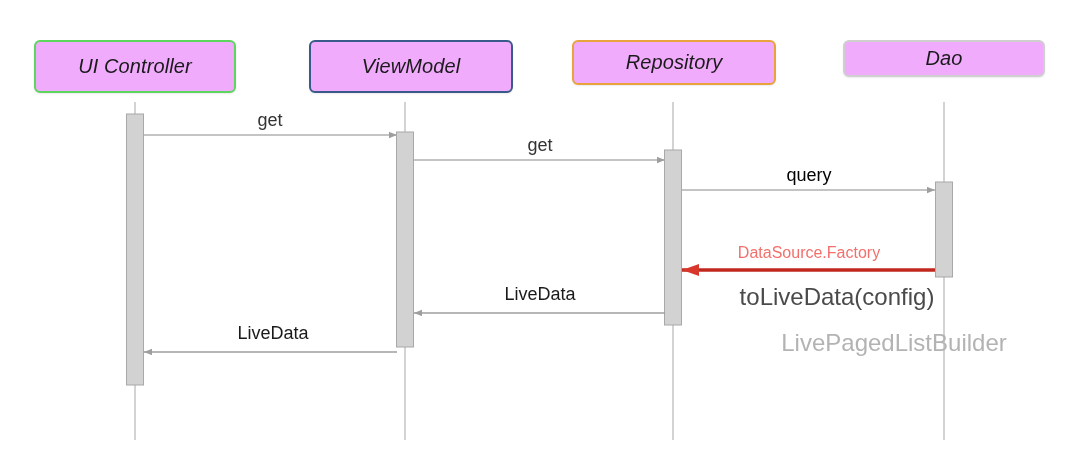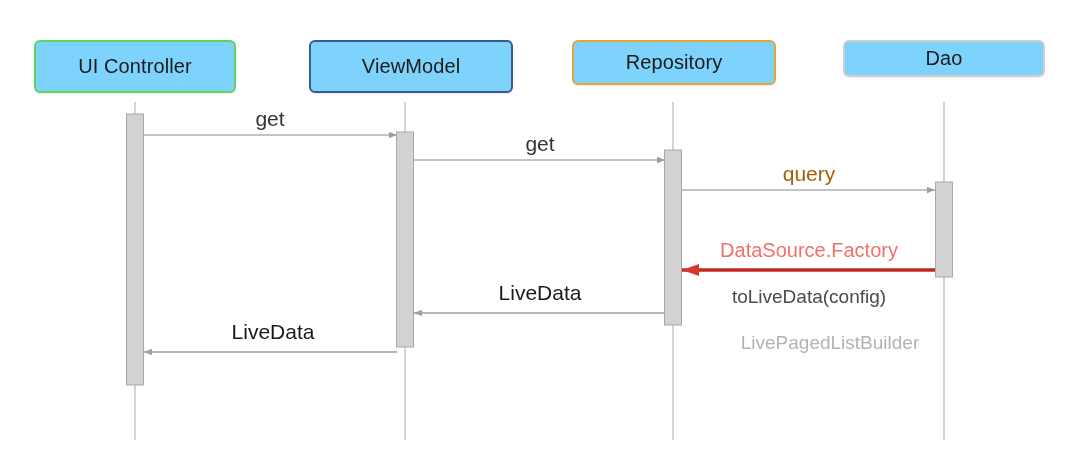--- a/index.html
+++ b/index.html
@@ -20,46 +20,48 @@
   svg#diagram {
     position: absolute;
     left: 0;
     top: 0;
     width: 1080px;
     height: 469px;
   }
   .participant-box {
     position: absolute;
     box-sizing: border-box;
-    background: #7dd3fc;
+    background: #f0abfc;
     border-radius: 6px;
     display: flex;
     align-items: center;
     justify-content: center;
     border-width: 2px;
     border-style: solid;
     box-shadow: 0 1px 2px rgba(0,0,0,0.08);
+    font-style: italic;
   }
   .participant-label {
     font-size: 20px;
     color: #1a1a1a;
     letter-spacing: 0.1px;
     white-space: nowrap;
   }
   .msg-label {
     position: absolute;
-    font-size: 21px;
+    font-size: 18px;
     white-space: nowrap;
     transform: translate(-50%, -100%);
   }
   .note-label {
     position: absolute;
-    font-size: 19px;
+    font-size: 24px;
     white-space: nowrap;
     transform: translate(-50%, -50%);
+    margin-left: 28px;
   }
 </style>
 </head>
 <body>
 
 <div id="canvas">
 
   <svg id="diagram" viewBox="0 0 1080 469" xmlns="http://www.w3.org/2000/svg">
     <defs>
       <marker id="arrow-gray-r" markerWidth="9" markerHeight="9" refX="8" refY="3.2" orient="auto" markerUnits="userSpaceOnUse">
@@ -104,21 +106,21 @@
       <div class="participant-box" style="left: 572px; top: 40px; width: 204px; height: 45px; border-color: rgb(232, 163, 61);">
         <span class="participant-label">Repository</span>
       </div>
       <div class="participant-box" style="left: 843px; top: 40px; width: 202px; height: 37px; border-color: rgb(207, 207, 207);">
         <span class="participant-label">Dao</span>
       </div>
     </div>
   <div id="labels-layer">
       <div class="msg-label" style="left: 270px; top: 131px; color: rgb(51, 51, 51);">get</div>
       <div class="msg-label" style="left: 540px; top: 156px; color: rgb(51, 51, 51);">get</div>
-      <div class="msg-label" style="left: 809px; top: 186px; color: #a16207;">query</div>
-      <div class="msg-label" style="left: 809px; top: 262px; color: rgb(242, 112, 107); font-size: 20px;">DataSource.Factory</div>
+      <div class="msg-label" style="left: 809px; top: 186px; color: #000000;">query</div>
+      <div class="msg-label" style="left: 809px; top: 262px; color: rgb(242, 112, 107); font-size: 16px;">DataSource.Factory</div>
       <div class="msg-label" style="left: 540px; top: 305px; color: rgb(26, 26, 26);">LiveData</div>
       <div class="msg-label" style="left: 273px; top: 344px; color: rgb(26, 26, 26);">LiveData</div>
       <div class="note-label" style="left: 809px; top: 297px; color: rgb(74, 74, 74);">toLiveData(config)</div>
-      <div class="note-label" style="left: 830px; top: 343px; color: rgb(179, 179, 179);">LivePagedListBuilder</div>
+      <div class="note-label" style="left: 866px; top: 343px; color: rgb(179, 179, 179);">LivePagedListBuilder</div>
     </div>
 
 </div>
 
 </body></html>

